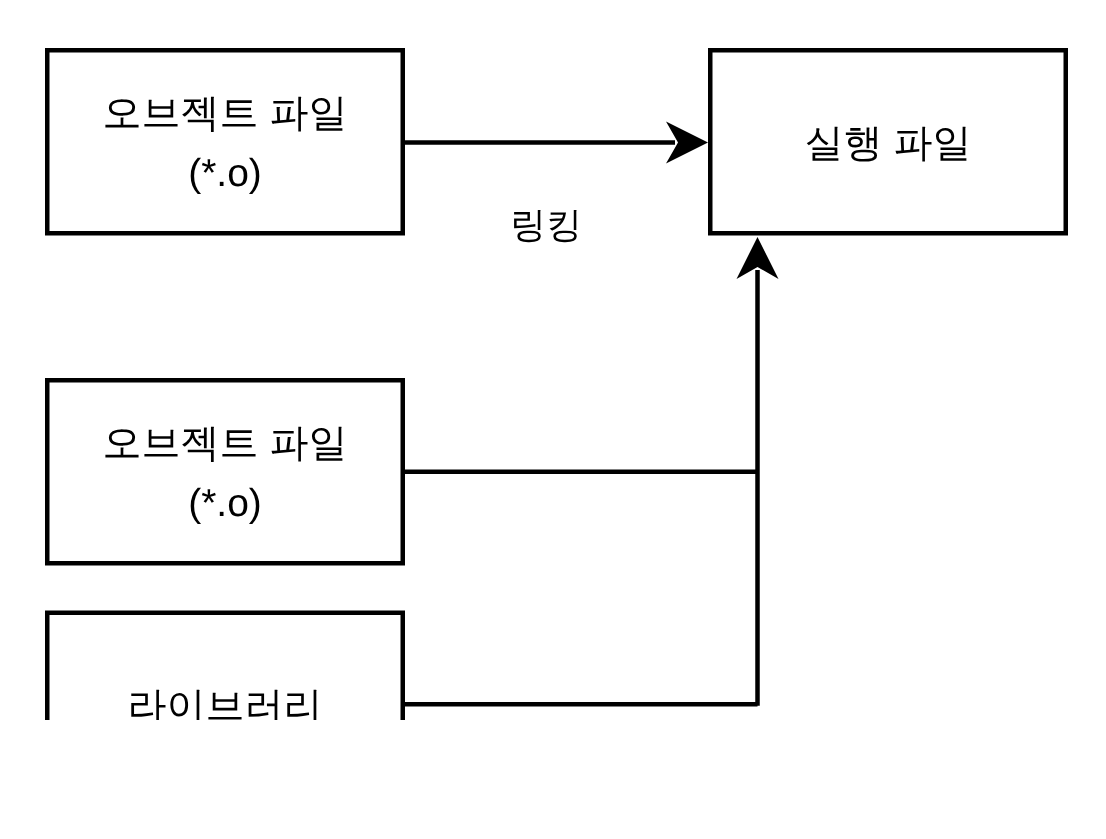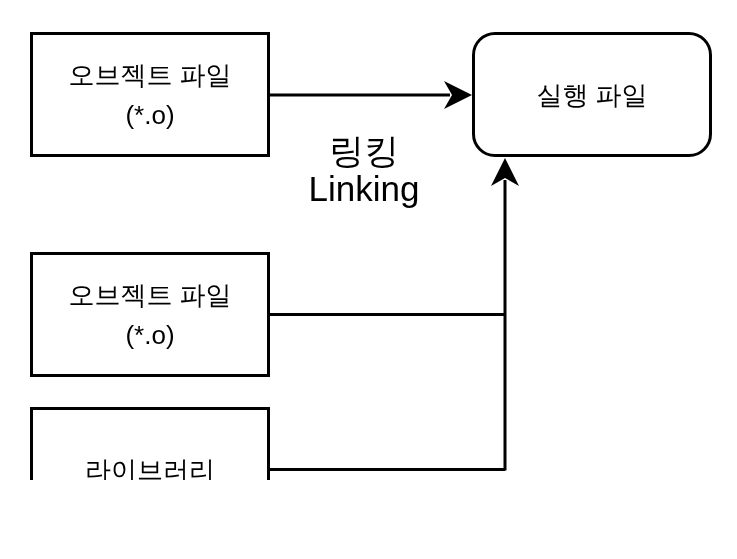--- a/index.html
+++ b/index.html
@@ -32,29 +32,29 @@
     align-items: center;
     justify-content: center;
     text-align: center;
     color: #000000;
     font-size: 26px;
     line-height: 40px;
   }
   .node-box-1   { left: 30px;  top: 32px;  width: 240px; height: 125px; }
   .node-box-2   { left: 30px;  top: 252px; width: 240px; height: 125px; }
   .node-box-3   { left: 30px;  top: 407px; width: 240px; height: 126px; justify-content: center; }
-  .node-box-4   { left: 472px; top: 32px;  width: 240px; height: 125px; border-radius: 23px; }
+  .node-box-4   { left: 472px; top: 32px;  width: 240px; height: 125px; }
   .edge-label {
     position: absolute;
     left: 276px;
     top: 132px;
     width: 176px;
     text-align: center;
     color: #000000;
-    font-size: 35px;
+    font-size: 24px;
     line-height: 38px;
   }
 </style>
 </head>
 <body>
 
 <div class="canvas">
 
   <svg class="connectors" viewBox="0 0 737 559" xmlns="http://www.w3.org/2000/svg">
     <g fill="none" stroke-width="3" stroke="#000000">
@@ -86,16 +86,15 @@
   <div class="node node-box-3">
     <div>라이브러리</div>
   </div>
 
   <div class="node node-box-4">
     <div>실행 파일</div>
   </div>
 
   <div class="edge-label">
     <div>링킹</div>
-    <div>Linking</div>
   </div>
 
 </div>
 
 </body></html>

